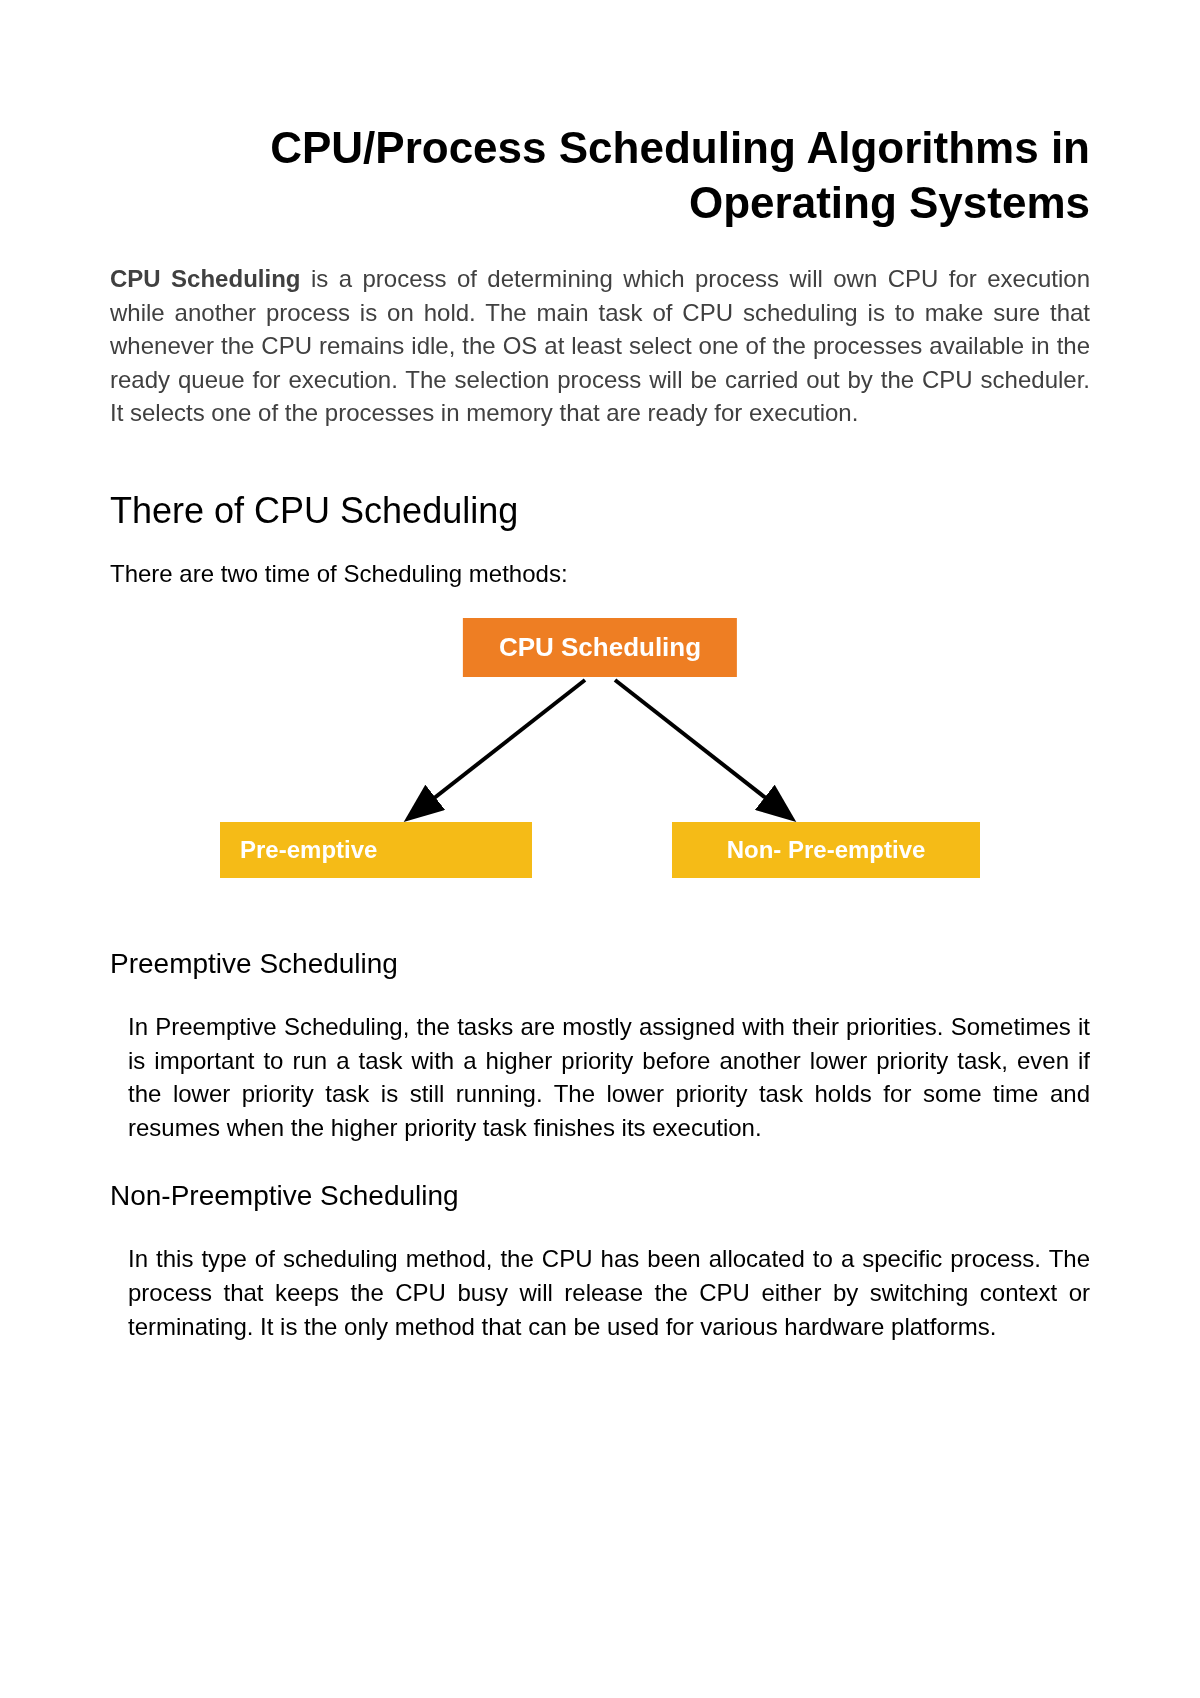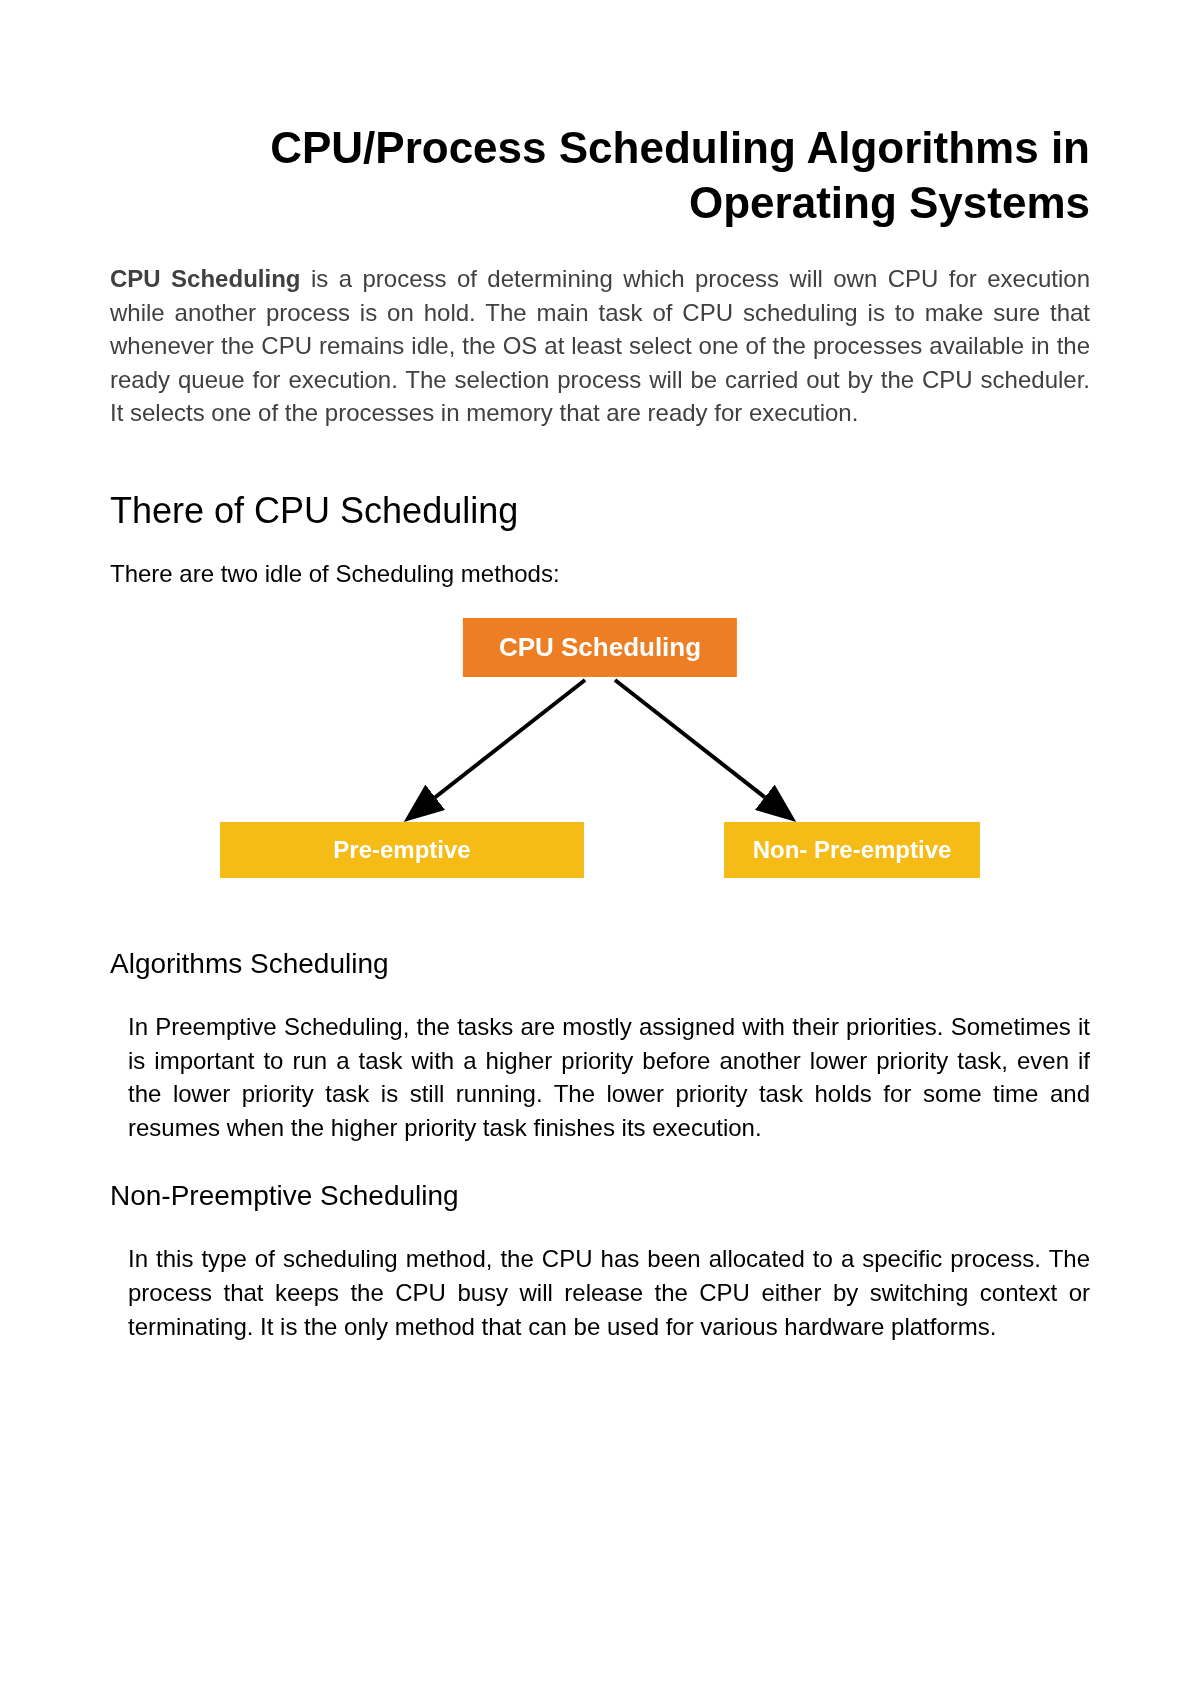--- a/index.html
+++ b/index.html
@@ -71,34 +71,34 @@
     }
     .box-left {
       position: absolute;
       bottom: 0;
       left: 0;
       background: #f5bb17;
       color: #ffffff;
       font-weight: bold;
       font-size: 24px;
       padding: 14px 20px;
-      width: 364px;
-      text-align: center;
+      width: 312px;
+      text-align: left;
       font-family: Verdana, Geneva, sans-serif;
     }
     .box-right {
       position: absolute;
       bottom: 0;
       right: 0;
       background: #f5bb17;
       color: #ffffff;
       font-weight: bold;
       font-size: 24px;
       padding: 14px 20px;
-      width: 256px;
+      width: 308px;
       text-align: center;
       font-family: Verdana, Geneva, sans-serif;
     }
     .arrows-svg {
       position: absolute;
       top: 54px;
       left: 50%;
       transform: translateX(-50%);
       width: 520px;
       height: 160px;
@@ -123,38 +123,38 @@
 <body>
 
 <h1 class="main-title">CPU/Process Scheduling Algorithms in Operating Systems</h1>
 
 <p class="intro-para">
   <span class="bold">CPU Scheduling</span><span> is a process of determining which process will own CPU for execution while another process is on hold. The main task of CPU scheduling is to make sure that whenever the CPU remains idle, the OS at least select one of the processes available in the ready queue for execution. The selection process will be carried out by the CPU scheduler. It selects one of the processes in memory that are ready for execution.</span>
 </p>
 
 <h2 class="section-heading">There of CPU Scheduling</h2>
 
-<p class="subsection-text">There are two idle of Scheduling methods:</p>
+<p class="subsection-text">There are two time of Scheduling methods:</p>
 
 <div class="diagram-container">
   <div class="diagram">
     <div class="box-top">CPU Scheduling</div>
     <svg class="arrows-svg" viewBox="0 0 520 160">
       <defs>
         <marker id="arrowhead" markerWidth="10" markerHeight="8" refX="8" refY="4" orient="auto">
           <polygon points="0 0, 10 4, 0 8" fill="#000000"></polygon>
         </marker>
       </defs>
       <line x1="245" y1="8" x2="70" y2="145" stroke="#000000" stroke-width="4" marker-end="url(#arrowhead)"></line>
       <line x1="275" y1="8" x2="450" y2="145" stroke="#000000" stroke-width="4" marker-end="url(#arrowhead)"></line>
     </svg>
     <div class="box-left">Pre-emptive</div>
     <div class="box-right">Non- Pre-emptive</div>
   </div>
 </div>
 
-<h3 class="sub-heading">Algorithms Scheduling</h3>
+<h3 class="sub-heading">Preemptive Scheduling</h3>
 
 <p class="body-para">In Preemptive Scheduling, the tasks are mostly assigned with their priorities. Sometimes it is important to run a task with a higher priority before another lower priority task, even if the lower priority task is still running. The lower priority task holds for some time and resumes when the higher priority task finishes its execution.</p>
 
 <h3 class="sub-heading">Non-Preemptive Scheduling</h3>
 
 <p class="body-para">In this type of scheduling method, the CPU has been allocated to a specific process. The process that keeps the CPU busy will release the CPU either by switching context or terminating. It is the only method that can be used for various hardware platforms.</p>
 
 </body></html>

